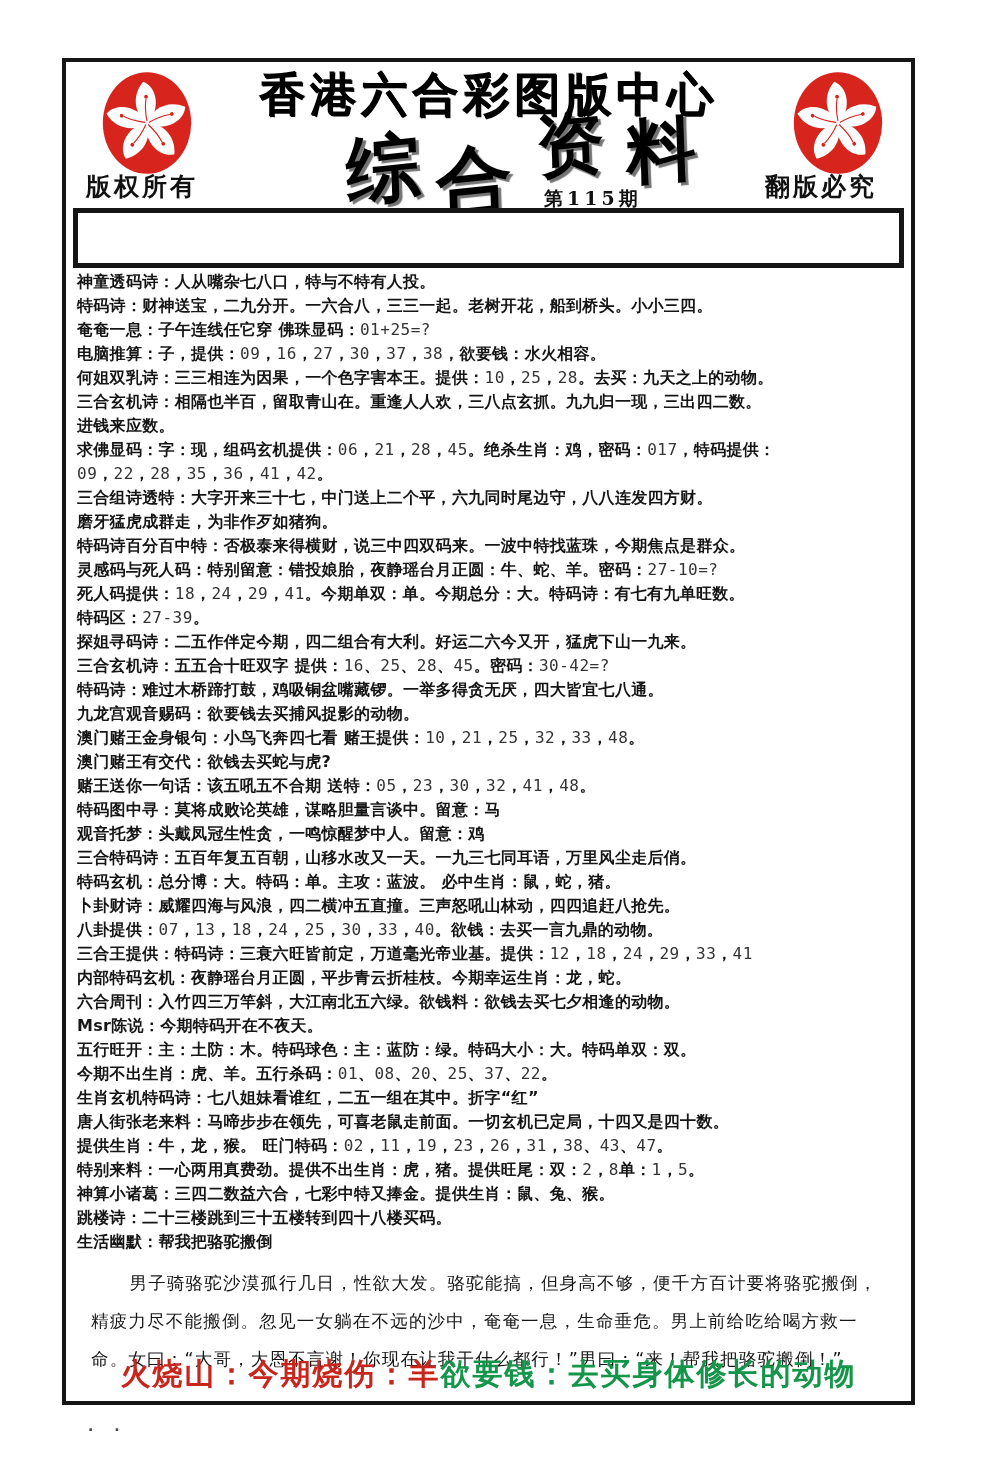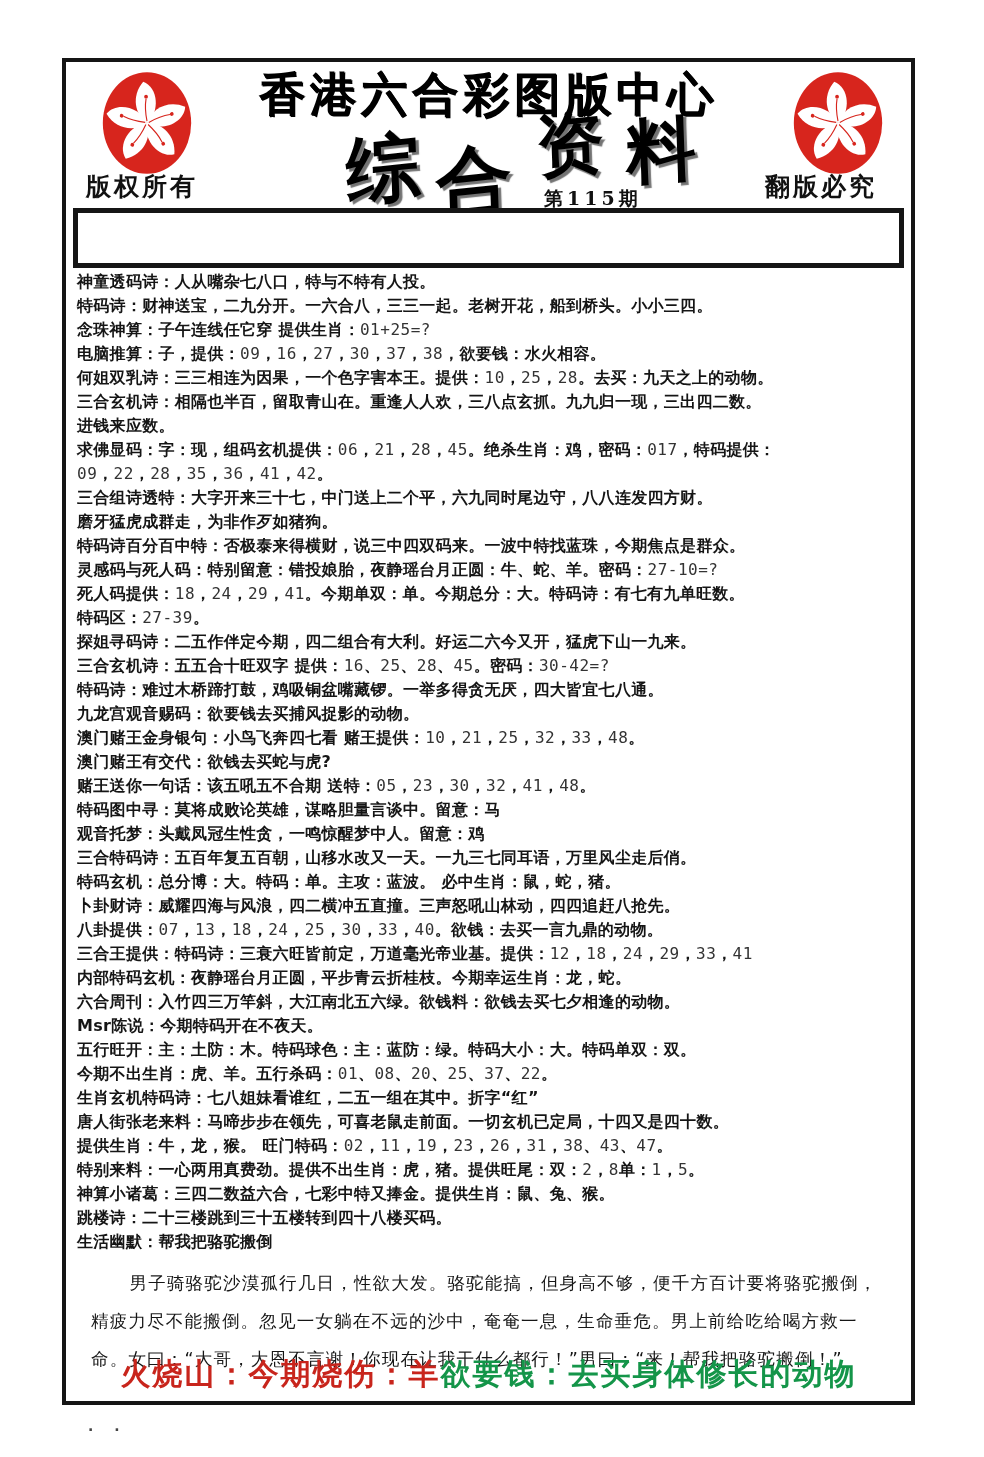--- a/index.html
+++ b/index.html
@@ -79,21 +79,21 @@
     <div class="notice notice-right">翻版必究</div>
     <div class="issue">第115期</div>
   </div>
 
   <div class="banner-box"></div>
 
   <div class="content">
     <div>
         <div class="line"><span>神童透码诗：人从嘴杂七八口，特与不特有人投。</span></div>
         <div class="line"><span>特码诗：财神送宝，二九分开。一六合八，三三一起。老树开花，船到桥头。小小三四。</span></div>
-        <div class="line"><span>念珠神算：子午连线任它穿 提供生肖：</span><span class="num">01+25=?</span></div>
+        <div class="line"><span>奄奄一息：子午连线任它穿 佛珠显码：</span><span class="num">01+25=?</span></div>
         <div class="line"><span>电脑推算：子，提供：</span><span class="num">09</span><span>，</span><span class="num">16</span><span>，</span><span class="num">27</span><span>，</span><span class="num">30</span><span>，</span><span class="num">37</span><span>，</span><span class="num">38</span><span>，欲要钱：水火相容。</span></div>
         <div class="line"><span>何姐双乳诗：三三相连为因果，一个色字害本王。提供：</span><span class="num">10</span><span>，</span><span class="num">25</span><span>，</span><span class="num">28</span><span>。去买：九天之上的动物。</span></div>
         <div class="line"><span>三合玄机诗：相隔也半百，留取青山在。重逢人人欢，三八点玄抓。九九归一现，三出四二数。</span></div>
         <div class="line"><span>进钱来应数。</span></div>
         <div class="line"><span>求佛显码：字：现，组码玄机提供：</span><span class="num">06</span><span>，</span><span class="num">21</span><span>，</span><span class="num">28</span><span>，</span><span class="num">45</span><span>。绝杀生肖：鸡，密码：</span><span class="num">017</span><span>，特码提供：</span></div>
         <div class="line"><span class="num">09</span><span>，</span><span class="num">22</span><span>，</span><span class="num">28</span><span>，</span><span class="num">35</span><span>，</span><span class="num">36</span><span>，</span><span class="num">41</span><span>，</span><span class="num">42</span><span>。</span></div>
         <div class="line"><span>三合组诗透特：大字开来三十七，中门送上二个平，六九同时尾边守，八八连发四方财。</span></div>
         <div class="line"><span>磨牙猛虎成群走，为非作歹如猪狗。</span></div>
         <div class="line"><span>特码诗百分百中特：否极泰来得横财，说三中四双码来。一波中特找蓝珠，今期焦点是群众。</span></div>
         <div class="line"><span>灵感码与死人码：特别留意：错投娘胎，夜静瑶台月正圆：牛、蛇、羊。密码：</span><span class="num">27-10=?</span></div>

